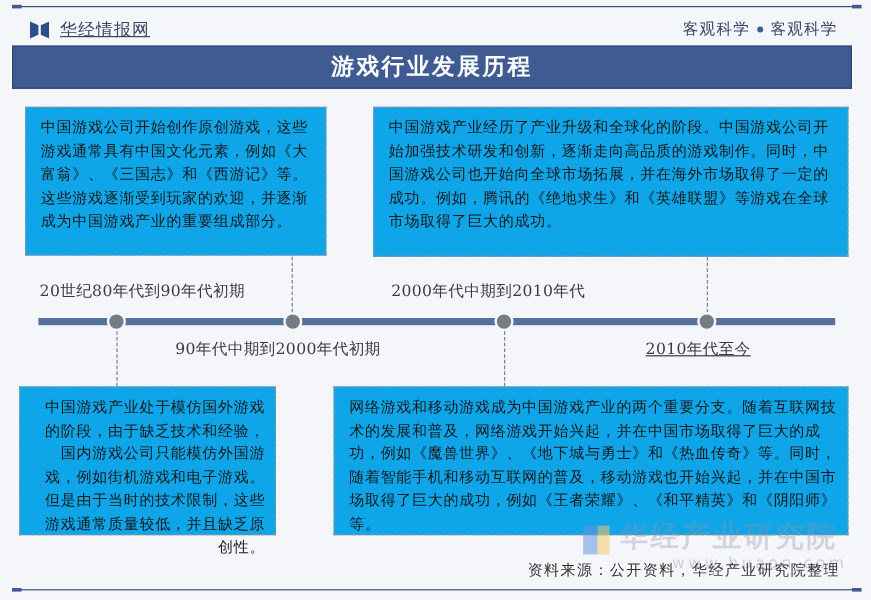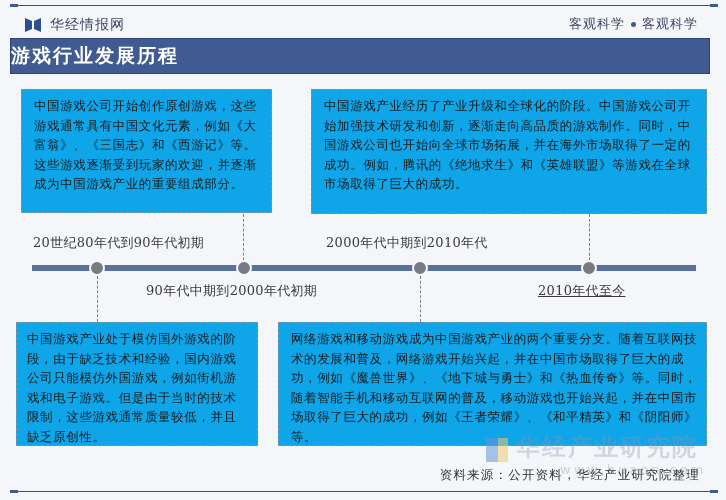--- a/index.html
+++ b/index.html
@@ -5,32 +5,32 @@
     * { box-sizing: border-box; margin: 0; padding: 0; }
     html, body { width: 726px; height: 500px; overflow: hidden; background: #f4f6fa; }
     body { position: relative; font-family: "DejaVu Sans", "Liberation Sans", sans-serif; color: #222; }
 
     .top-rule { position: absolute; left: 10px; top: 5px; width: 706px; height: 1px; background: #3a4e7a; }
     .top-rule-cap-l { position: absolute; left: 10px; top: 4px; width: 8px; height: 3px; background: #3f5b91; }
     .top-rule-cap-r { position: absolute; right: 8px; top: 4px; width: 8px; height: 3px; background: #3f5b91; }
 
     .brand { position: absolute; left: 25px; top: 14px; height: 22px; display: flex; align-items: center; }
     .brand-logo { width: 16px; height: 16px; margin-right: 9px; }
-    .brand-name { font-size: 14px; color: #3b4661; letter-spacing: 1px; }
+    .brand-name { font-size: 14px; color: #3b4661; letter-spacing: 1px; text-decoration: underline; }
 
     .slogan { position: absolute; right: 28px; top: 15px; font-size: 13px; color: #3b4661; letter-spacing: 1px; display: flex; align-items: center; }
     .slogan .dot { display: inline-block; width: 5px; height: 5px; border-radius: 50%; background: #3f5b91; margin: 0 6px; }
 
-    .title-bar { position: absolute; left: 10px; top: 38px; width: 700px; height: 36px; background: #3f5b91; border: 1px solid #2e4677; display: flex; align-items: center; }
+    .title-bar { position: absolute; left: 10px; top: 38px; width: 700px; height: 36px; background: #3f5b91; border: 1px solid #2e4677; display: flex; align-items: center; justify-content: center; }
     .title-bar h1 { font-family: "DejaVu Serif", "Liberation Serif", serif; font-size: 19px; color: #ffffff; font-weight: bold; letter-spacing: 2px; }
 
     .card { position: absolute; background: #0ea5e9; border: 1px dashed #8a8f99; font-size: 12.5px; line-height: 19.5px; color: #1a1a1a; padding: 6px 8px 6px 14px; letter-spacing: 0.6px; }
     .card-1 { left: 21px; top: 89px; width: 251px; height: 124px; padding-left: 12px; }
     .card-2 { left: 311px; top: 89px; width: 396px; height: 125px; padding-left: 12px; }
-    .card-3 { left: 16px; top: 322px; width: 242px; height: 124px; padding-left: 10px; }
+    .card-3 { left: 16px; top: 322px; width: 214px; height: 124px; padding-left: 10px; text-align: right; }
     .card-4 { left: 278px; top: 322px; width: 429px; height: 124px; padding-left: 12px; }
 
     .connector { position: absolute; width: 0; border-left: 1px dashed #7a7f88; }
 
     .node { position: absolute; width: 16px; height: 16px; border-radius: 50%; background: #777b82; border: 2px solid #f4f6fa; }
 
     .period { position: absolute; font-family: "DejaVu Serif", "Liberation Serif", serif; font-size: 13px; color: #3a3a3a; white-space: nowrap; letter-spacing: 0.3px; }
 
     .watermark { position: absolute; left: 478px; top: 431px; font-size: 24px; color: rgba(140,150,170,0.35); letter-spacing: 2px; font-weight: bold; }
     .watermark-url { position: absolute; left: 560px; top: 462px; font-size: 13px; color: rgba(140,150,170,0.4); letter-spacing: 3px; }

